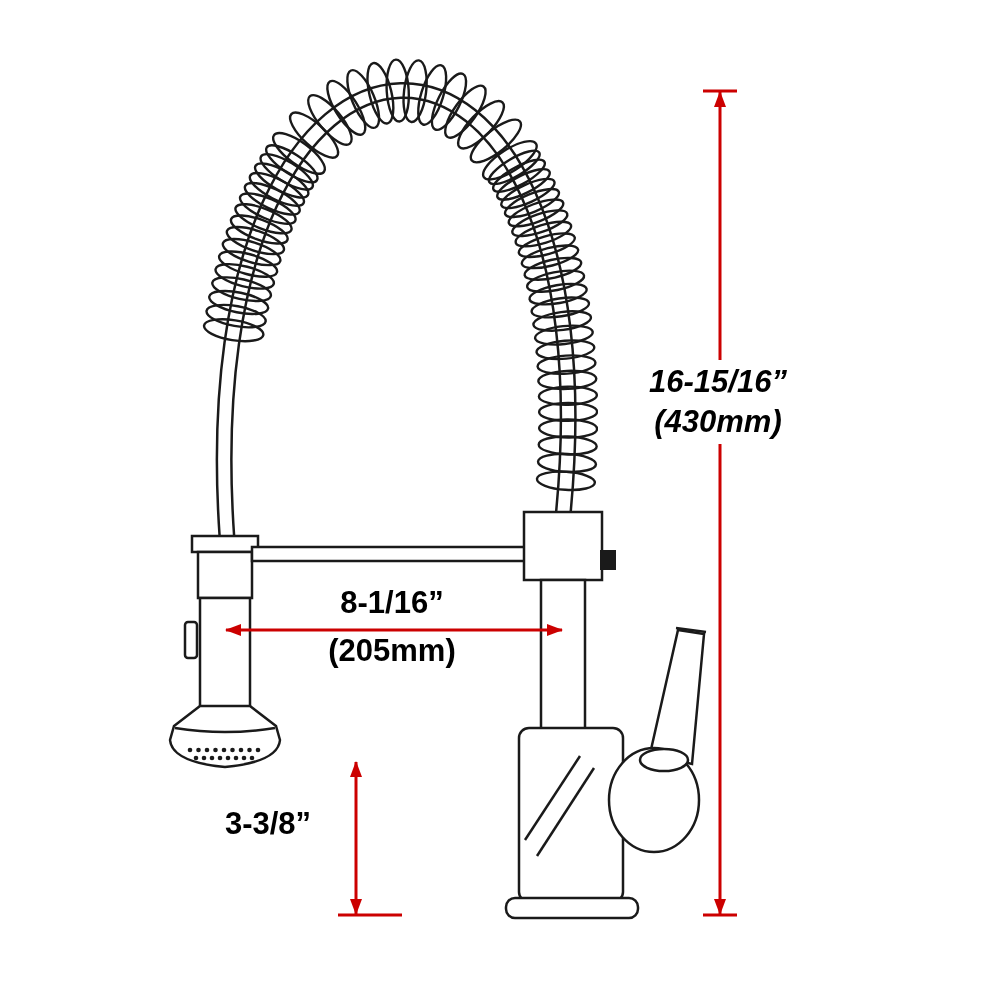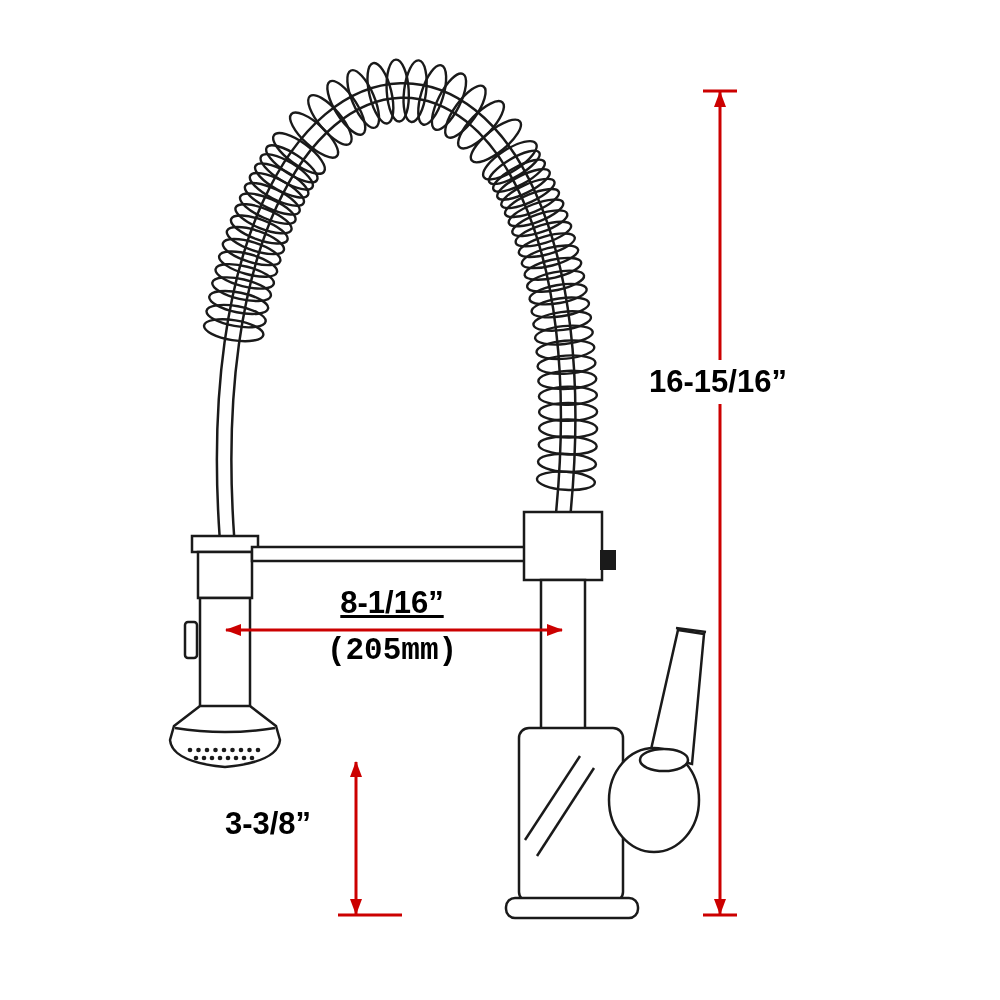--- a/index.html
+++ b/index.html
@@ -156,24 +156,25 @@
         <line x1="226" y1="630" x2="562" y2="630" marker-start="url(#arr)" marker-end="url(#arr)"></line>
       </g>
 
       <g>
         <line x1="356" y1="762" x2="356" y2="914" marker-start="url(#arr)" marker-end="url(#arr)"></line>
         <line x1="338" y1="915" x2="402" y2="915"></line>
       </g>
     </g>
   </svg>
 
-  <div class="dim-label bg" style="left:598px;top:360px;width:240px;">
+  <div class="dim-label bg" style="left:598px;top:360px;width:240px;font-style:italic;">
     <div>16-15/16”</div>
+    <div>(430mm)</div>
   </div>
 
-  <div class="dim-label" style="left:272px;top:586px;width:240px;line-height:34px;text-decoration:underline;">8-1/16”</div>
-  <div class="dim-label" style="left:272px;top:634px;width:240px;line-height:34px;font-family:Liberation Mono, monospace;">(205mm)</div>
+  <div class="dim-label" style="left:272px;top:586px;width:240px;line-height:34px;">8-1/16”</div>
+  <div class="dim-label" style="left:272px;top:634px;width:240px;line-height:34px;">(205mm)</div>
 
   <div class="dim-label" style="left:148px;top:804px;width:240px;">
     <div>3-3/8”</div>
   </div>
 
 </div>
 
 </body></html>

